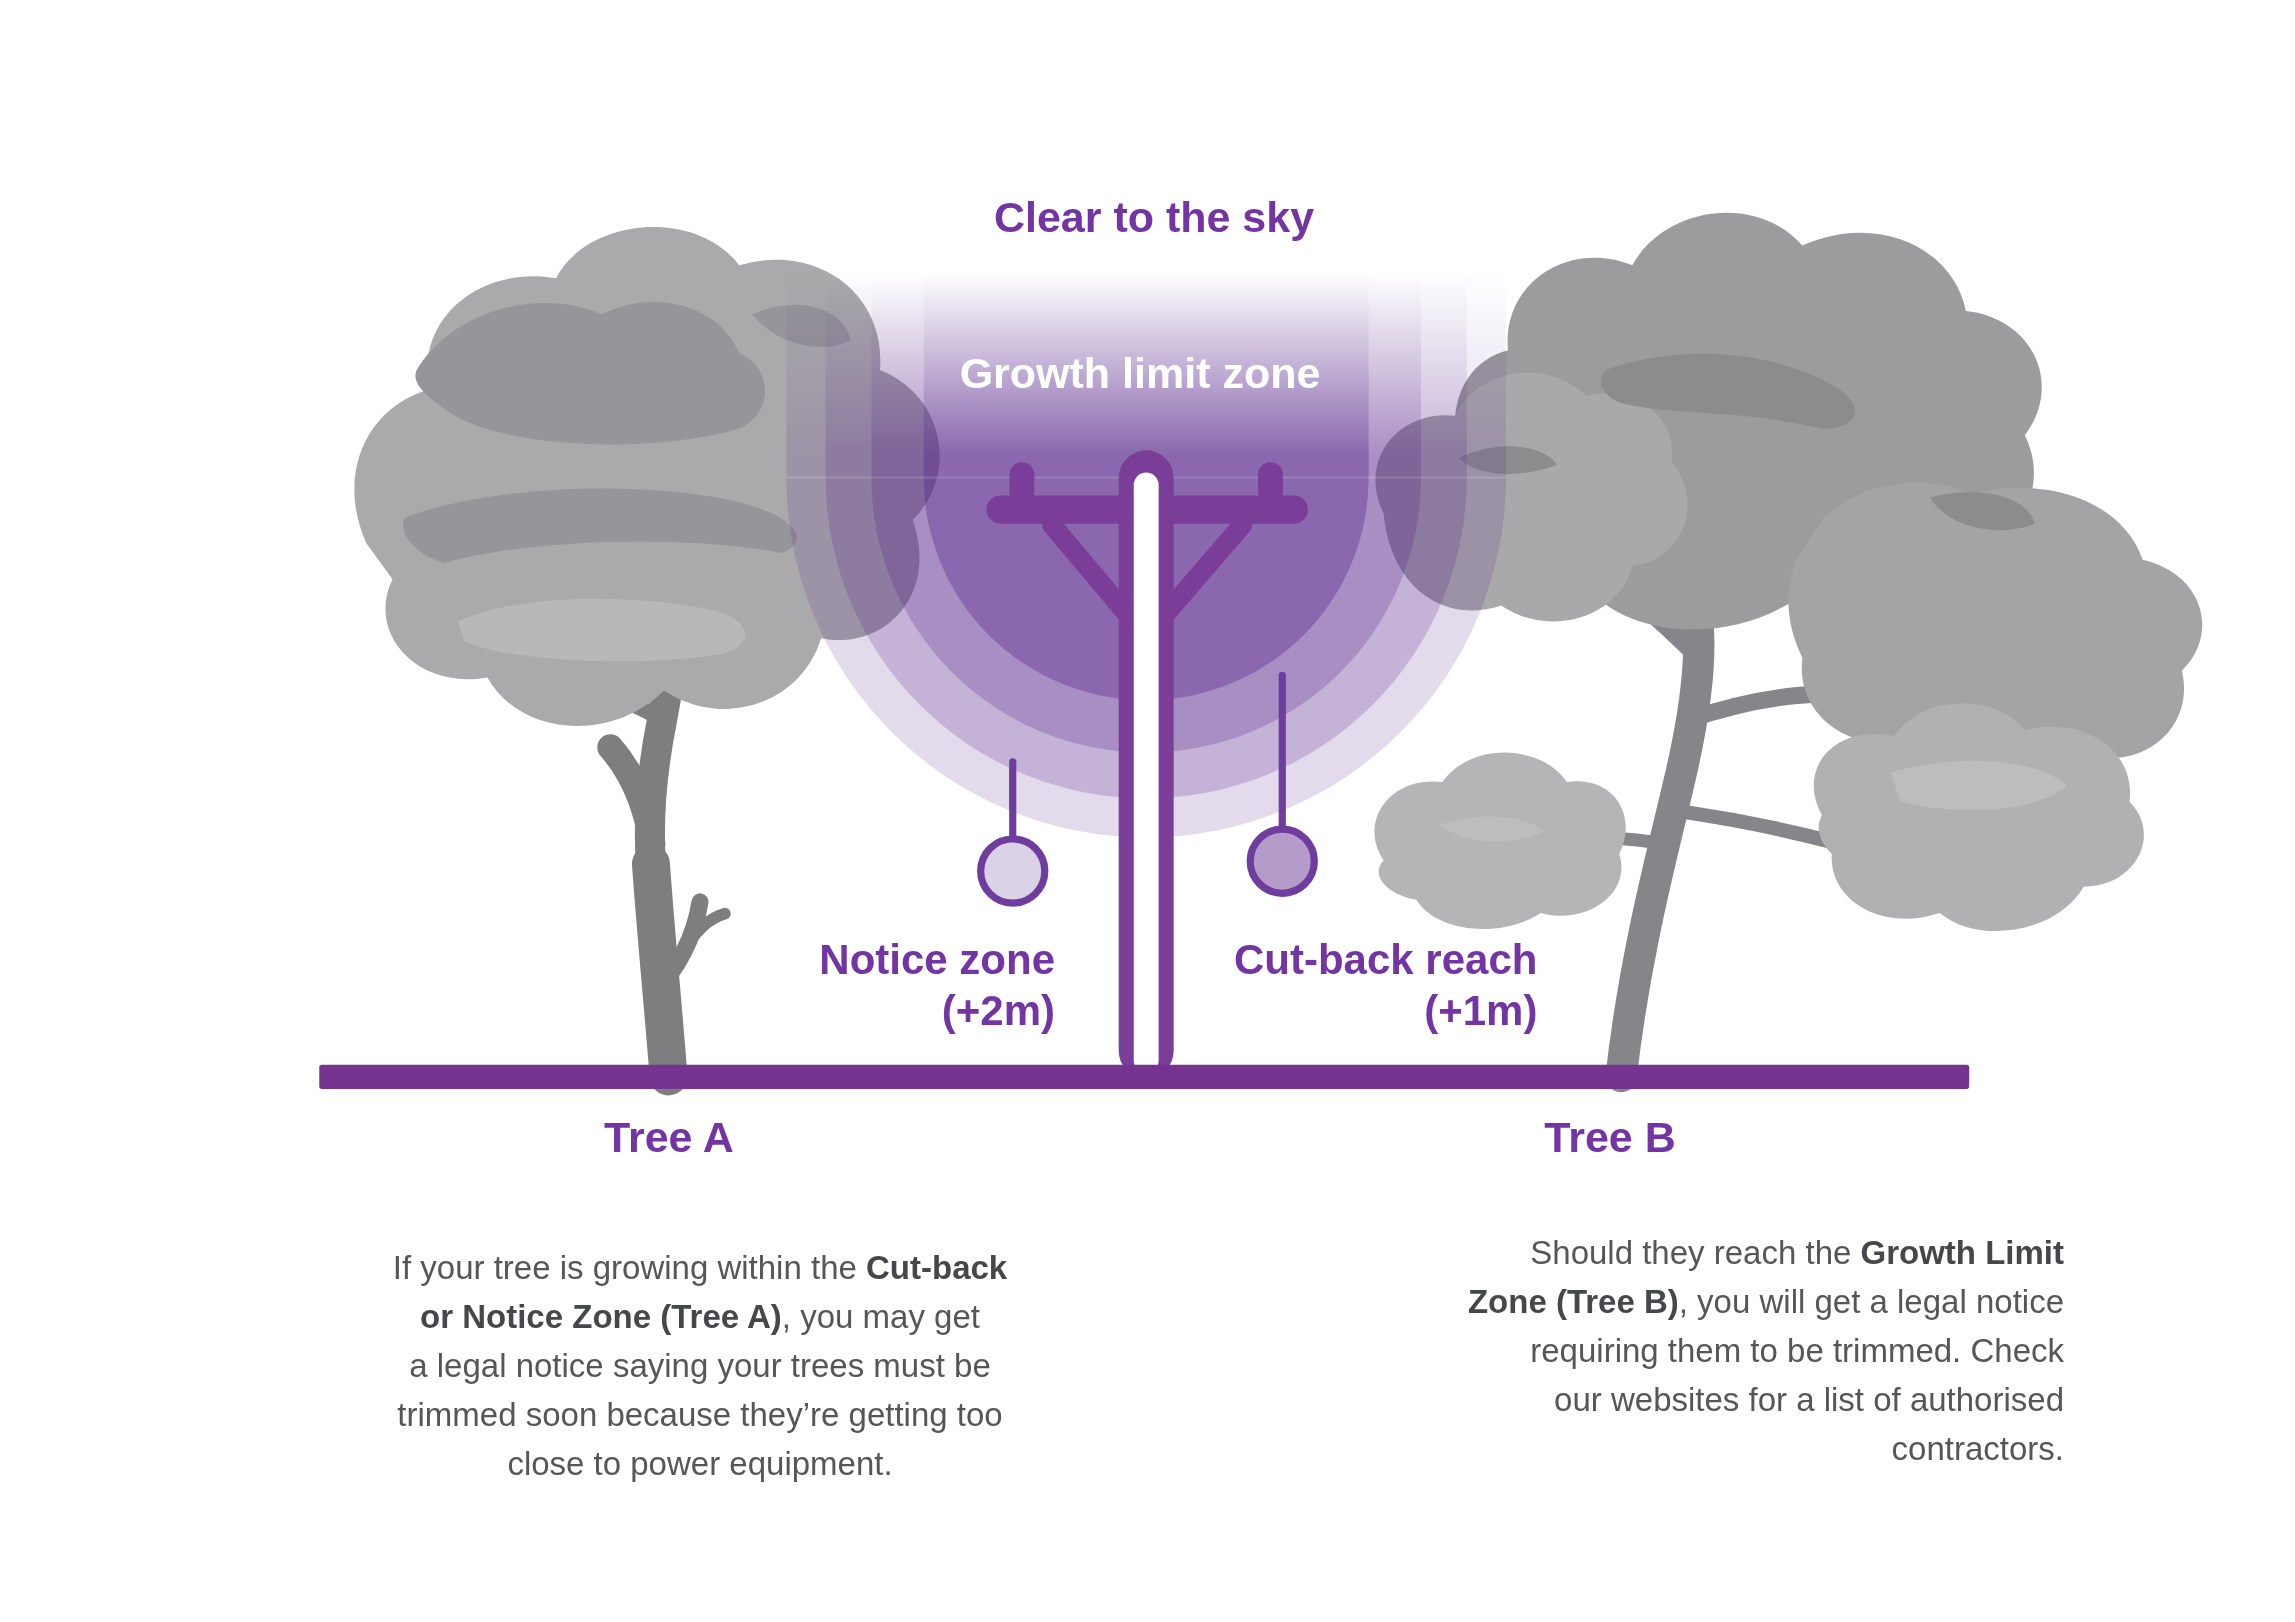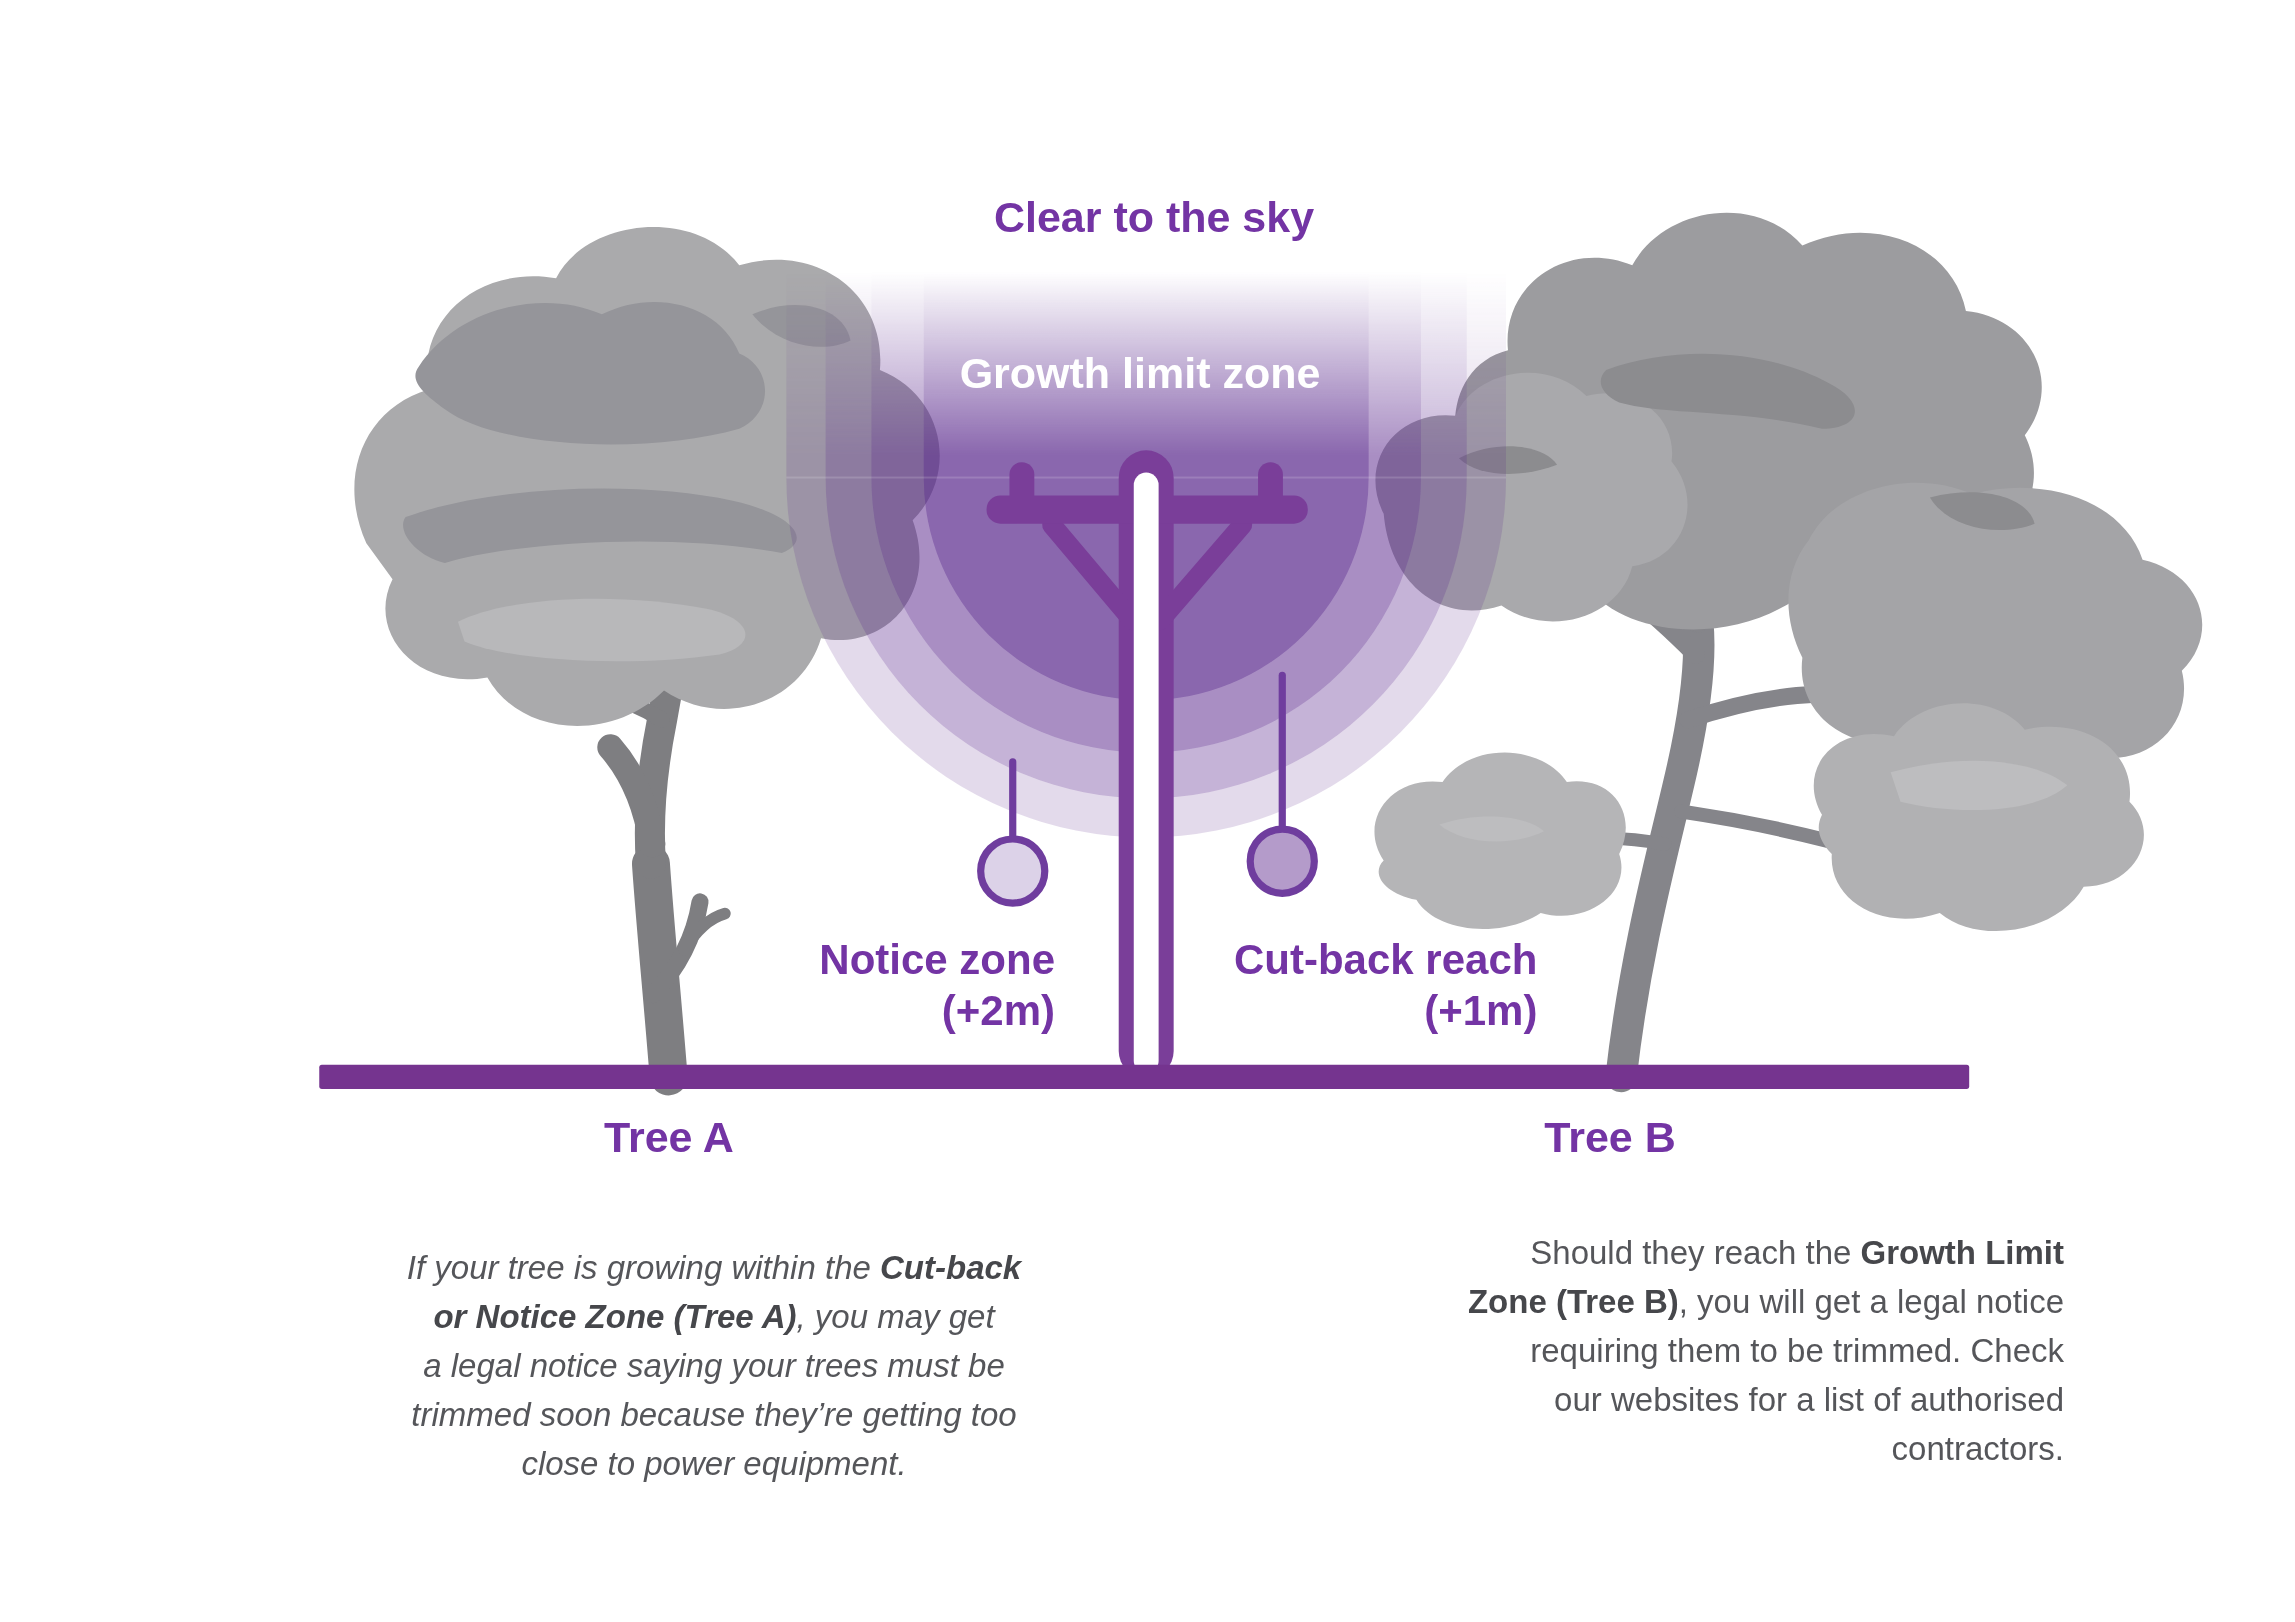--- a/index.html
+++ b/index.html
@@ -139,18 +139,18 @@
 
   <div class="txt zone-label cutback-block" style="left:1234px;top:934px;">
     <span>Cut-back reach</span>
     <span class="measure">(+1m)</span>
   </div>
 
   <div class="txt heading centered" style="left:669px;top:1116px;">Tree A</div>
 
   <div class="txt heading centered" style="left:1610px;top:1116px;">Tree B</div>
 
-  <div class="para" style="left:256px;top:1243px;font-style:italic;"><span>If your tree is growing within the </span><span class="b">Cut-back<br>or Notice Zone (Tree A)</span><span>, you may get<br>a legal notice saying your trees must be<br>trimmed soon because they’re getting too<br>close to power equipment.</span></div>
+  <div class="para" style="left:242px;top:1243px;"><span>If your tree is growing within the </span><span class="b">Cut-back<br>or Notice Zone (Tree A)</span><span>, you may get<br>a legal notice saying your trees must be<br>trimmed soon because they’re getting too<br>close to power equipment.</span></div>
 
   <div class="para" style="left:1148px;top:1228px;text-align:right;"><span>Should they reach the </span><span class="b">Growth Limit<br>Zone (Tree B)</span><span>, you will get a legal notice<br>requiring them to be trimmed. Check<br>our websites for a list of authorised<br>contractors.</span></div>
 
 </div>
 
 
 </body></html>

